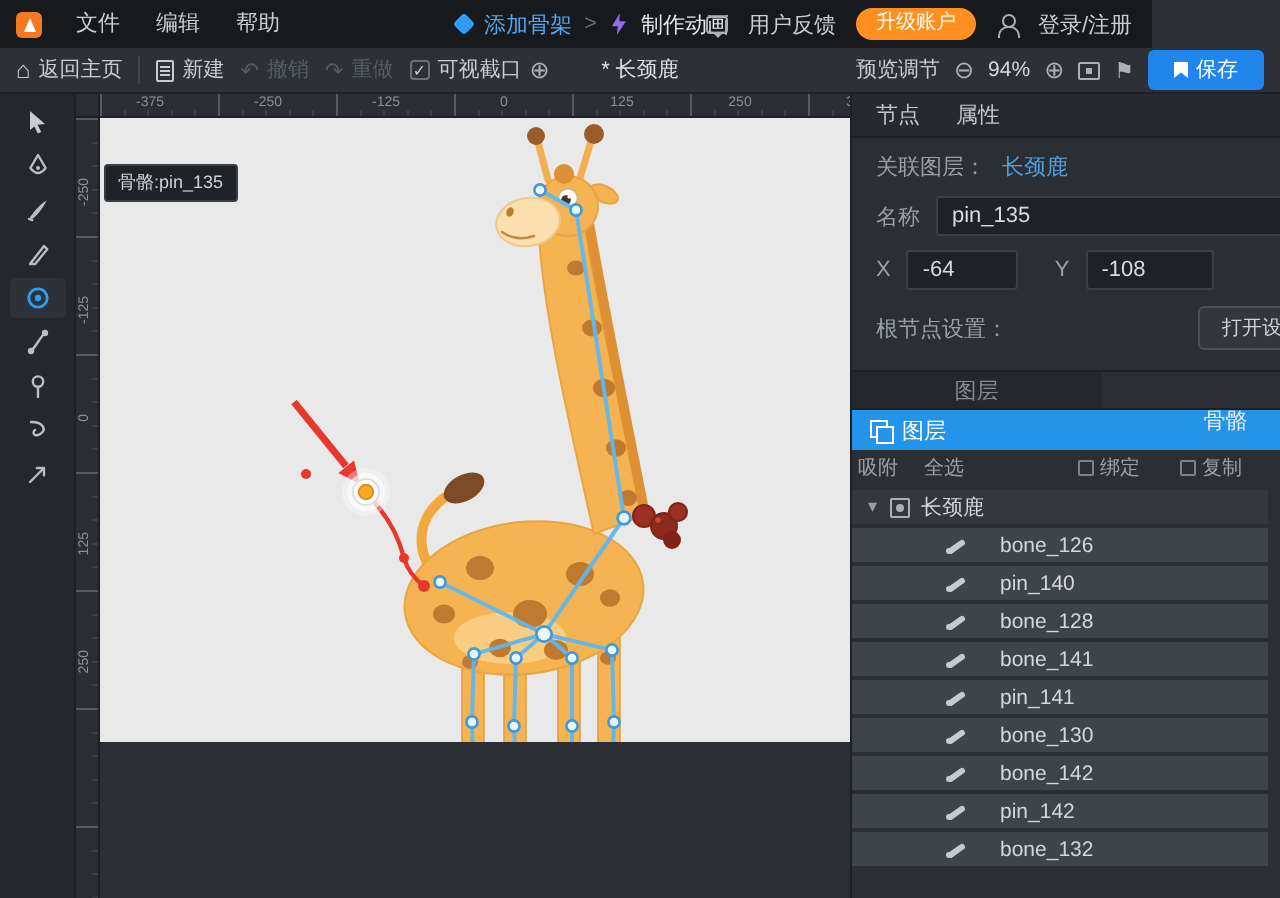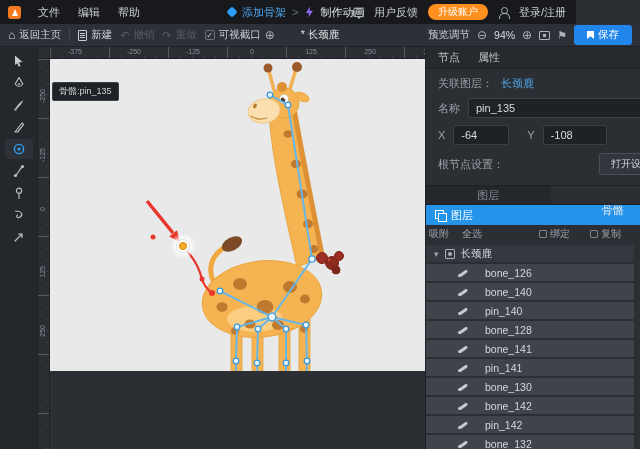--- a/index.html
+++ b/index.html
@@ -91,21 +91,21 @@
   .acts{height:18px;display:flex;align-items:center;padding:0 3px;gap:13px;font-size:10px;color:#9aa0a6;}
   .acts .grp-r{margin-left:auto;display:flex;gap:20px;}
   .act{display:inline-flex;align-items:center;gap:3px;}
   .act-ic{width:8px;height:8px;border:1px solid #7d838a;border-radius:1px;display:inline-block;}
   .tree{margin-top:2px;display:flex;flex-direction:column;gap:2px;}
   .row{height:17px;background:#3f444b;display:flex;align-items:center;gap:6px;padding:0 8px;color:#d4d7db;font-size:10.5px;width:208px;}
   .row.parent{background:#34383e;}
   .chev{color:#9aa0a6;font-size:9px;}
   .thumb-ico{width:10px;height:10px;border:1px solid #aab0b6;border-radius:1px;position:relative;}
   .thumb-ico::after{content:"";position:absolute;left:2px;top:2px;width:4px;height:4px;border-radius:50%;background:#aab0b6;}
-  .row.child{padding-left:31px;gap:16px;}
+  .row.child{padding-left:46px;gap:16px;}
   .bone-ico{width:12px;height:12px;position:relative;flex:0 0 auto;}
   .bone-ico::before{content:"";position:absolute;left:1px;top:5px;width:10px;height:2.6px;background:#c5cad0;border-radius:2px;transform:rotate(-35deg);}
   .bone-ico::after{content:"";position:absolute;left:0.5px;top:7.5px;width:3px;height:3px;border-radius:50%;background:#c5cad0;}
   .p-scroll{position:absolute;right:1px;top:145px;bottom:2px;width:5px;background:#24272c;border-radius:3px;}
   .p-thumb{position:absolute;left:0;top:8px;width:5px;height:70px;background:#4b5158;border-radius:3px;}
 </style>
 </head>
 <body>
 
 <div class="app">
@@ -413,24 +413,20 @@
         <span class="chev">▾</span>
         <span class="thumb-ico"></span>
         <span>长颈鹿</span>
       </div>
       <div class="row child">
           <span class="bone-ico"></span>
           <span>bone_126</span>
         </div>
       <div class="row child">
           <span class="bone-ico"></span>
-          <span>bone_140</span>
-        </div>
-      <div class="row child">
-          <span class="bone-ico"></span>
           <span>pin_140</span>
         </div>
       <div class="row child">
           <span class="bone-ico"></span>
           <span>bone_128</span>
         </div>
       <div class="row child">
           <span class="bone-ico"></span>
           <span>bone_141</span>
         </div>

